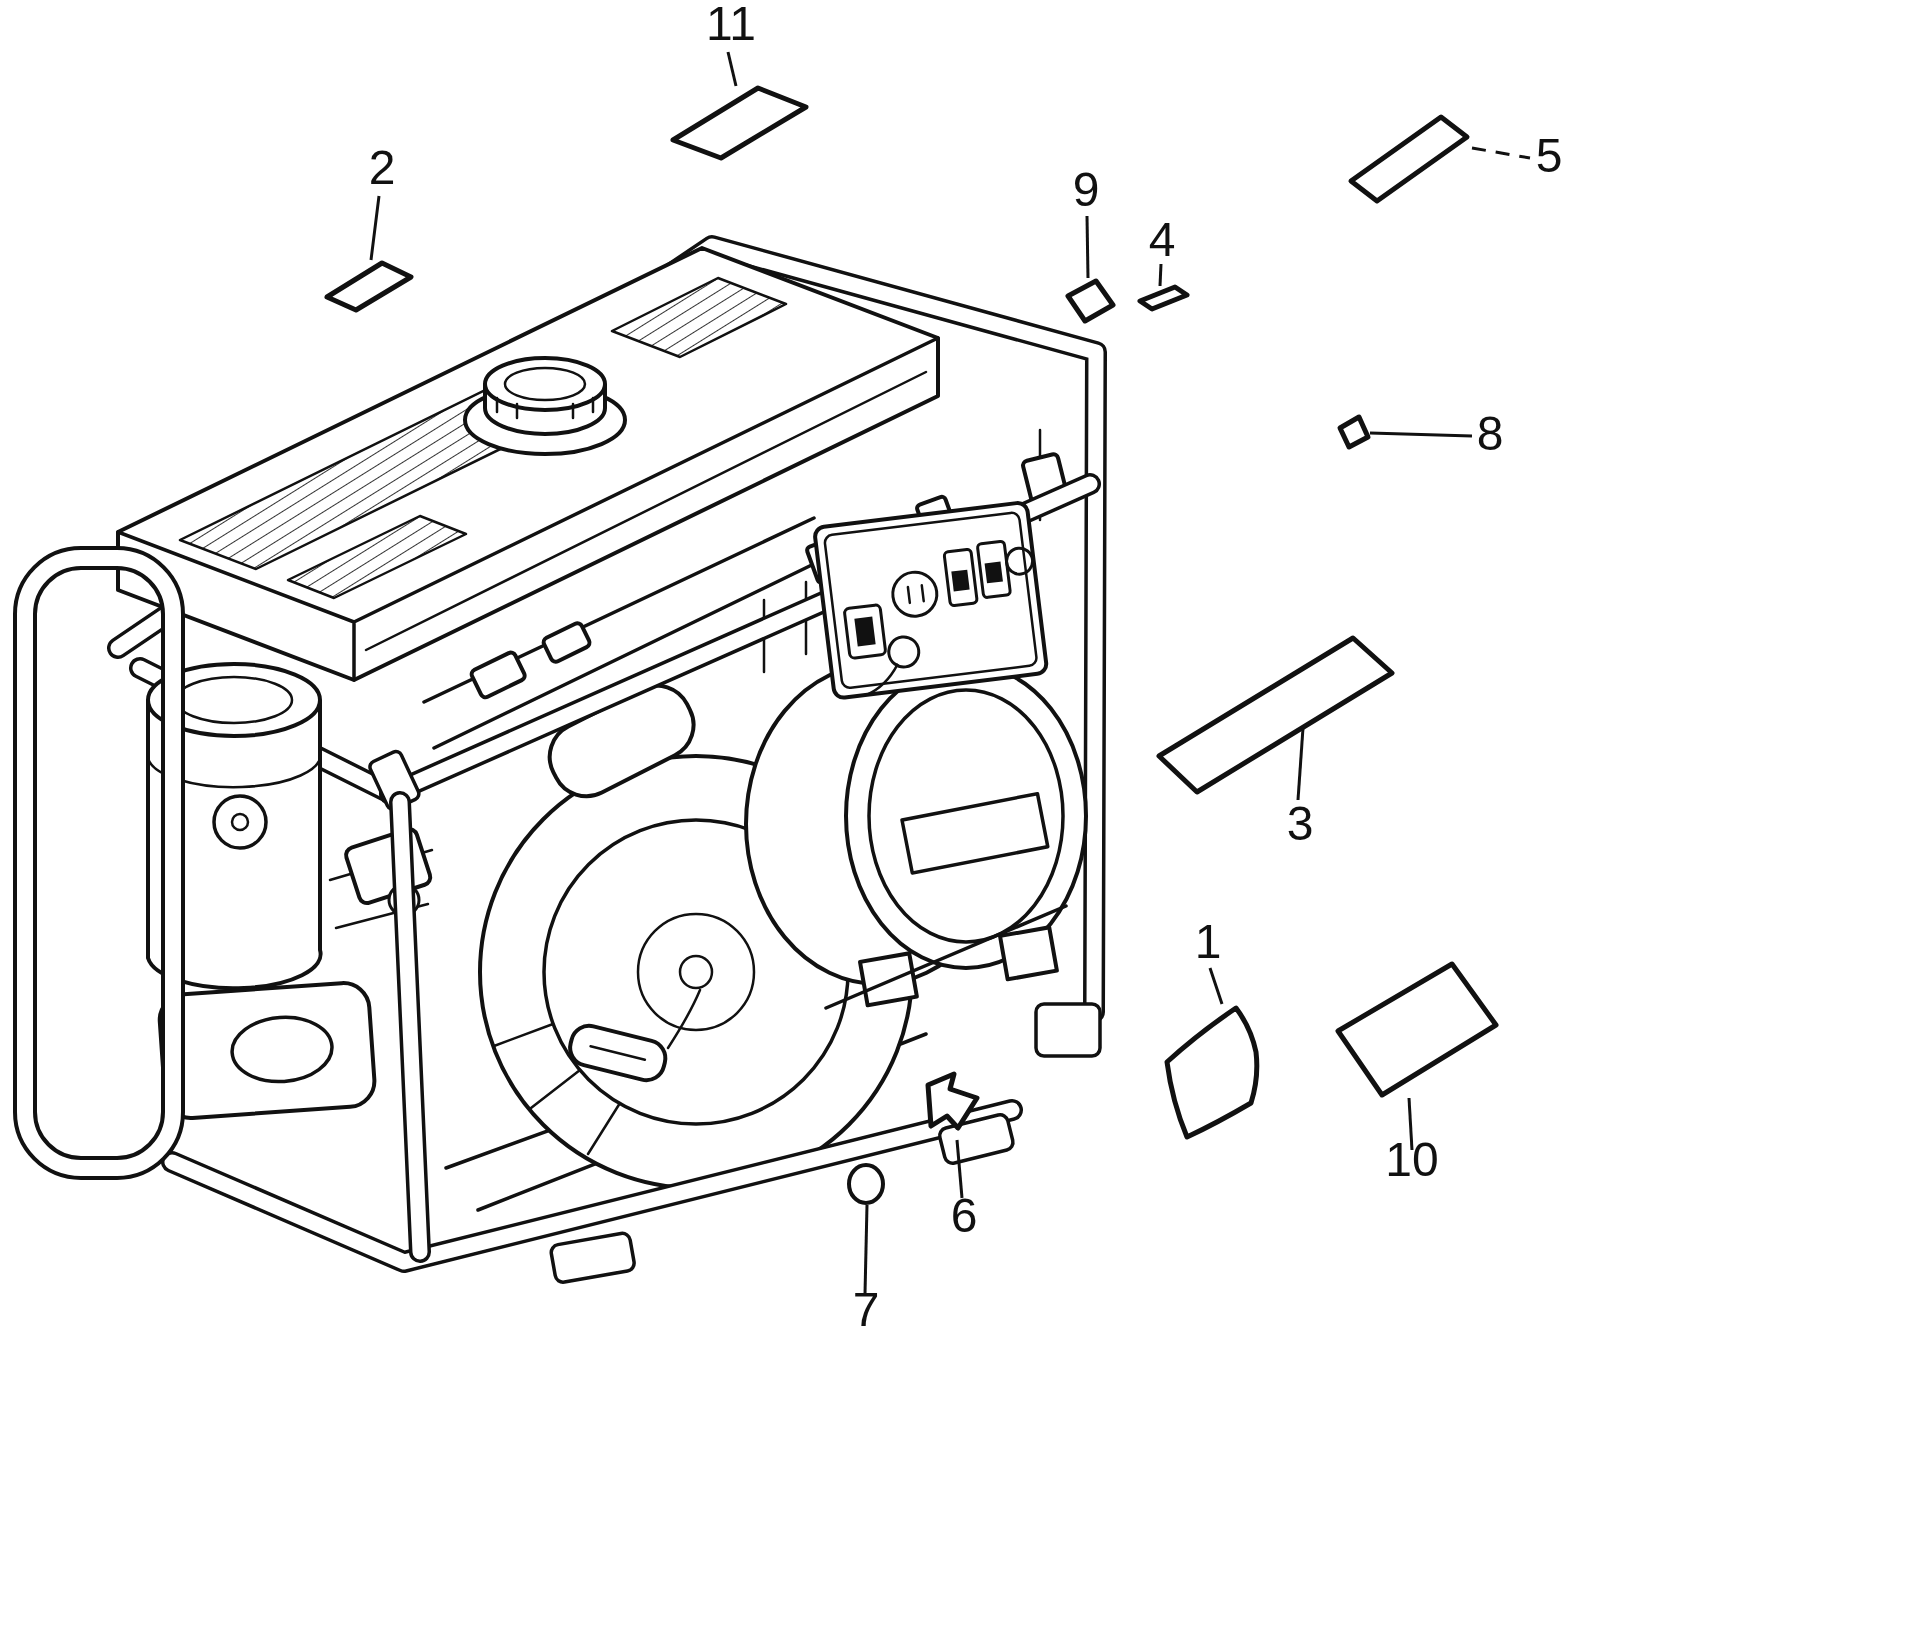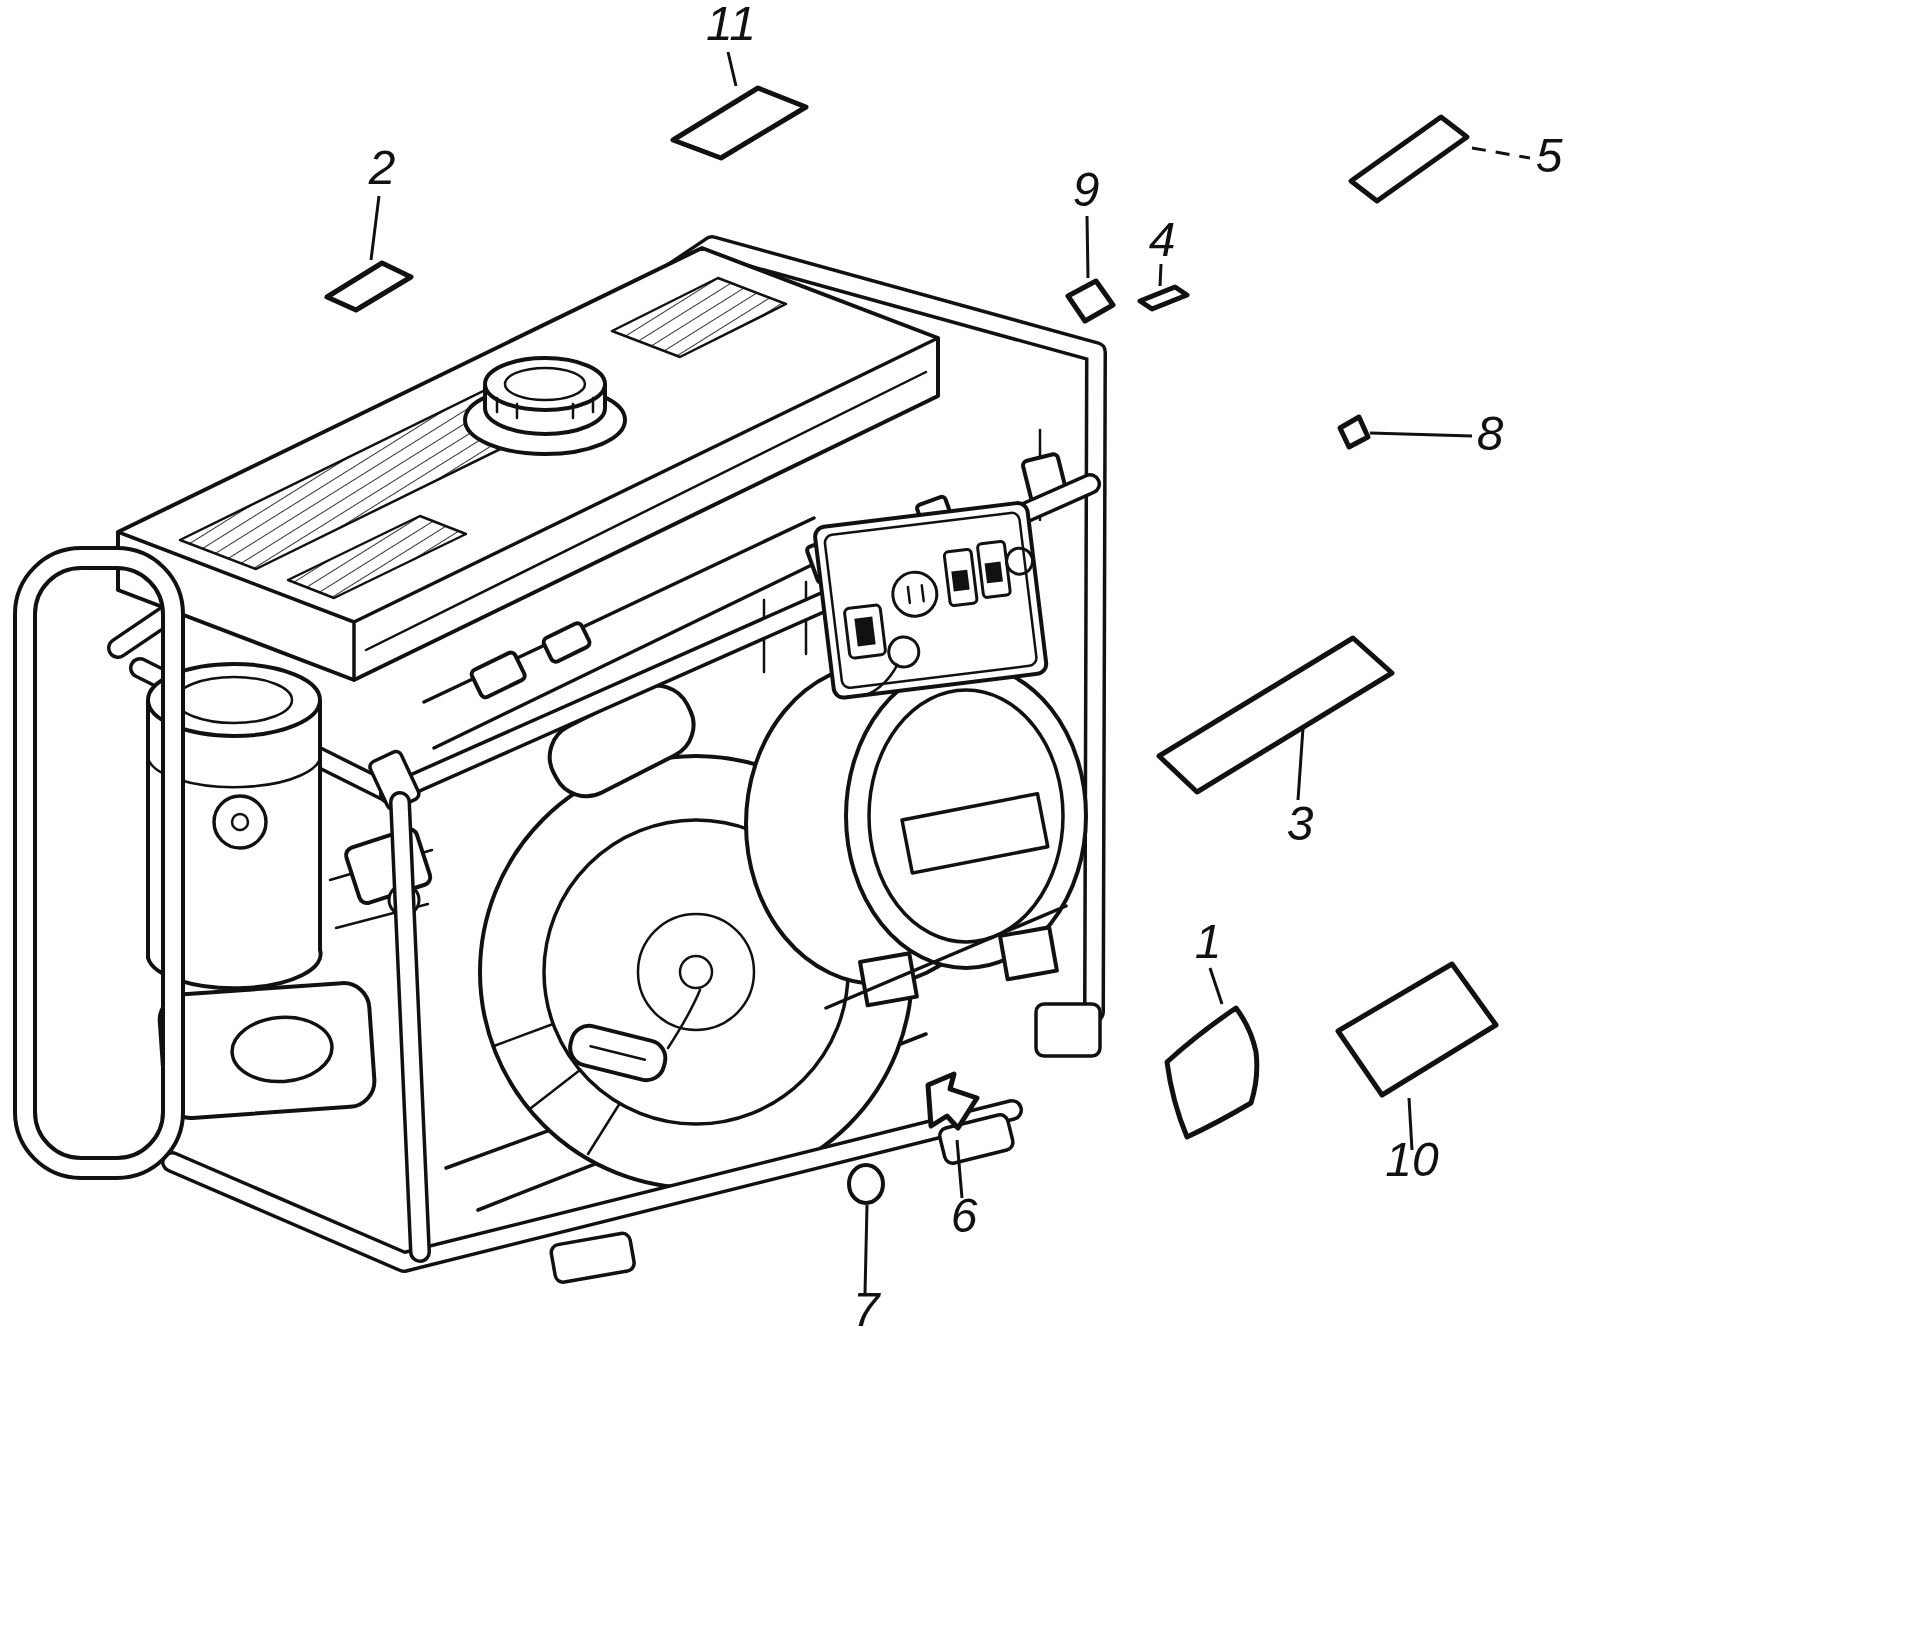--- a/index.html
+++ b/index.html
@@ -1,17 +1,17 @@
 <!DOCTYPE html>
 <html><head>
 <meta charset="utf-8">
 <style>
   html,body{margin:0;padding:0;background:#ffffff;}
   .page{position:relative;width:1916px;height:1644px;background:#ffffff;overflow:hidden;
-        font-family:"Liberation Sans",sans-serif;font-style:italic;}
+        font-family:"Liberation Sans",sans-serif;}
   svg{display:block;}
   
   .ln{stroke:#111;fill:none;stroke-width:3.5;stroke-linecap:round;stroke-linejoin:round;}
   .ln2{stroke-width:2.5;}
   .fw{fill:#ffffff;stroke:#111;stroke-width:4;stroke-linejoin:round;}
   .tubeB{stroke:#111;stroke-width:22;fill:none;stroke-linecap:round;stroke-linejoin:round;}
   .tubeW{stroke:#ffffff;stroke-width:15;fill:none;stroke-linecap:round;stroke-linejoin:round;}
   .panel{stroke:#111;stroke-width:2.5;stroke-linejoin:round;}
   .decal{fill:#ffffff;stroke:#111;stroke-width:5;stroke-linejoin:round;}
   .leader{stroke:#111;stroke-width:3;fill:none;}

